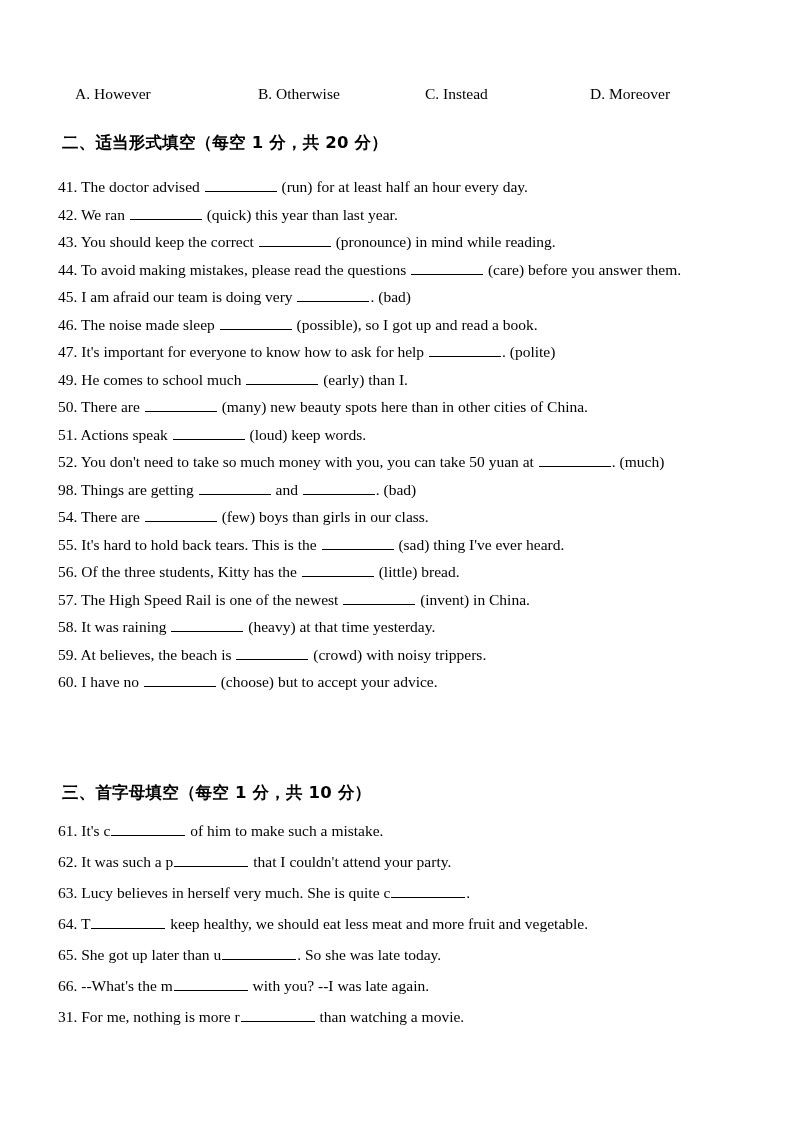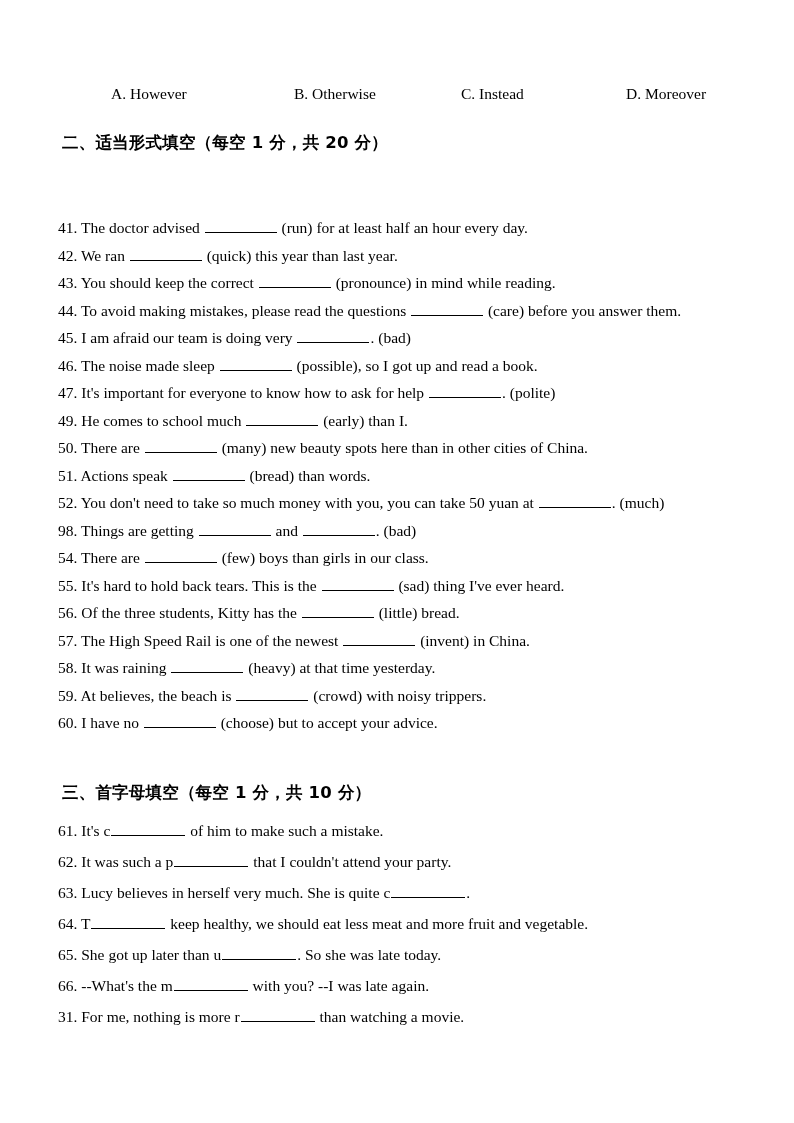--- a/index.html
+++ b/index.html
@@ -23,21 +23,20 @@
     padding: 0;
   }
 
   
   .mc-row {
     position: absolute;
     left: 0;
     top: 82px;
     width: 652px;
     height: 24px;
-    margin-left: 36px;
   }
   .mc-opt {
     position: absolute;
     top: 0;
     font-size: 15.5px;
     line-height: 24px;
     white-space: nowrap;
   }
 
   
@@ -53,21 +52,21 @@
   }
   #heading-2 { top: 130px; }
   #heading-3 { top: 780px; }
 
   
   .q-list {
     position: absolute;
     left: 58px;
     width: 700px;
   }
-  #qlist-fill { top: 173px; margin-top: 41px; }
+  #qlist-fill { top: 173px; }
   #qlist-initial { top: 815px; }
 
   .q-line {
     font-size: 15.5px;
     white-space: nowrap;
     color: #000;
   }
   #qlist-fill .q-line { line-height: 27.5px; height: 27.5px; }
   #qlist-initial .q-line { line-height: 31px; height: 31px; }
 
@@ -102,21 +101,21 @@
   <div class="q-list" id="qlist-fill">
       <div class="q-line"><span class="q-num">41.</span><span class="q-text"> The doctor advised</span> <span class="blank w-std"></span><span class="q-text"> (run) for at least half an hour every day.</span></div>
       <div class="q-line"><span class="q-num">42.</span><span class="q-text"> We ran</span> <span class="blank w-std"></span><span class="q-text"> (quick) this year than last year.</span></div>
       <div class="q-line"><span class="q-num">43.</span><span class="q-text"> You should keep the correct</span> <span class="blank w-std"></span><span class="q-text"> (pronounce) in mind while reading.</span></div>
       <div class="q-line"><span class="q-num">44.</span><span class="q-text"> To avoid making mistakes, please read the questions</span> <span class="blank w-std"></span><span class="q-text"> (care) before you answer them.</span></div>
       <div class="q-line"><span class="q-num">45.</span><span class="q-text"> I am afraid our team is doing very</span> <span class="blank w-std"></span><span class="q-text">. (bad)</span></div>
       <div class="q-line"><span class="q-num">46.</span><span class="q-text"> The noise made sleep</span> <span class="blank w-std"></span><span class="q-text"> (possible), so I got up and read a book.</span></div>
       <div class="q-line"><span class="q-num">47.</span><span class="q-text"> It's important for everyone to know how to ask for help</span> <span class="blank w-std"></span><span class="q-text">. (polite)</span></div>
       <div class="q-line"><span class="q-num">49.</span><span class="q-text"> He comes to school much</span> <span class="blank w-std"></span><span class="q-text"> (early) than I.</span></div>
       <div class="q-line"><span class="q-num">50.</span><span class="q-text"> There are</span> <span class="blank w-std"></span><span class="q-text"> (many) new beauty spots here than in other cities of China.</span></div>
-      <div class="q-line"><span class="q-num">51.</span><span class="q-text"> Actions speak</span> <span class="blank w-std"></span><span class="q-text"> (bread) than words.</span></div>
+      <div class="q-line"><span class="q-num">51.</span><span class="q-text"> Actions speak</span> <span class="blank w-std"></span><span class="q-text"> (loud) keep words.</span></div>
       <div class="q-line"><span class="q-num">52.</span><span class="q-text"> You don't need to take so much money with you, you can take 50 yuan at</span> <span class="blank w-std"></span><span class="q-text">. (much)</span></div>
       <div class="q-line"><span class="q-num">98.</span><span class="q-text"> Things are getting</span> <span class="blank w-std"></span><span class="q-text"> and</span> <span class="blank w-std"></span><span class="q-text">. (bad)</span></div>
       <div class="q-line"><span class="q-num">54.</span><span class="q-text"> There are</span> <span class="blank w-std"></span><span class="q-text"> (few) boys than girls in our class.</span></div>
       <div class="q-line"><span class="q-num">55.</span><span class="q-text"> It's hard to hold back tears. This is the</span> <span class="blank w-std"></span><span class="q-text"> (sad) thing I've ever heard.</span></div>
       <div class="q-line"><span class="q-num">56.</span><span class="q-text"> Of the three students, Kitty has the</span> <span class="blank w-std"></span><span class="q-text"> (little) bread.</span></div>
       <div class="q-line"><span class="q-num">57.</span><span class="q-text"> The High Speed Rail is one of the newest</span> <span class="blank w-std"></span><span class="q-text"> (invent) in China.</span></div>
       <div class="q-line"><span class="q-num">58.</span><span class="q-text"> It was raining</span> <span class="blank w-std"></span><span class="q-text"> (heavy) at that time yesterday.</span></div>
       <div class="q-line"><span class="q-num">59.</span><span class="q-text"> At believes, the beach is</span> <span class="blank w-std"></span><span class="q-text"> (crowd) with noisy trippers.</span></div>
       <div class="q-line"><span class="q-num">60.</span><span class="q-text"> I have no</span> <span class="blank w-std"></span><span class="q-text"> (choose) but to accept your advice.</span></div>
     </div>

